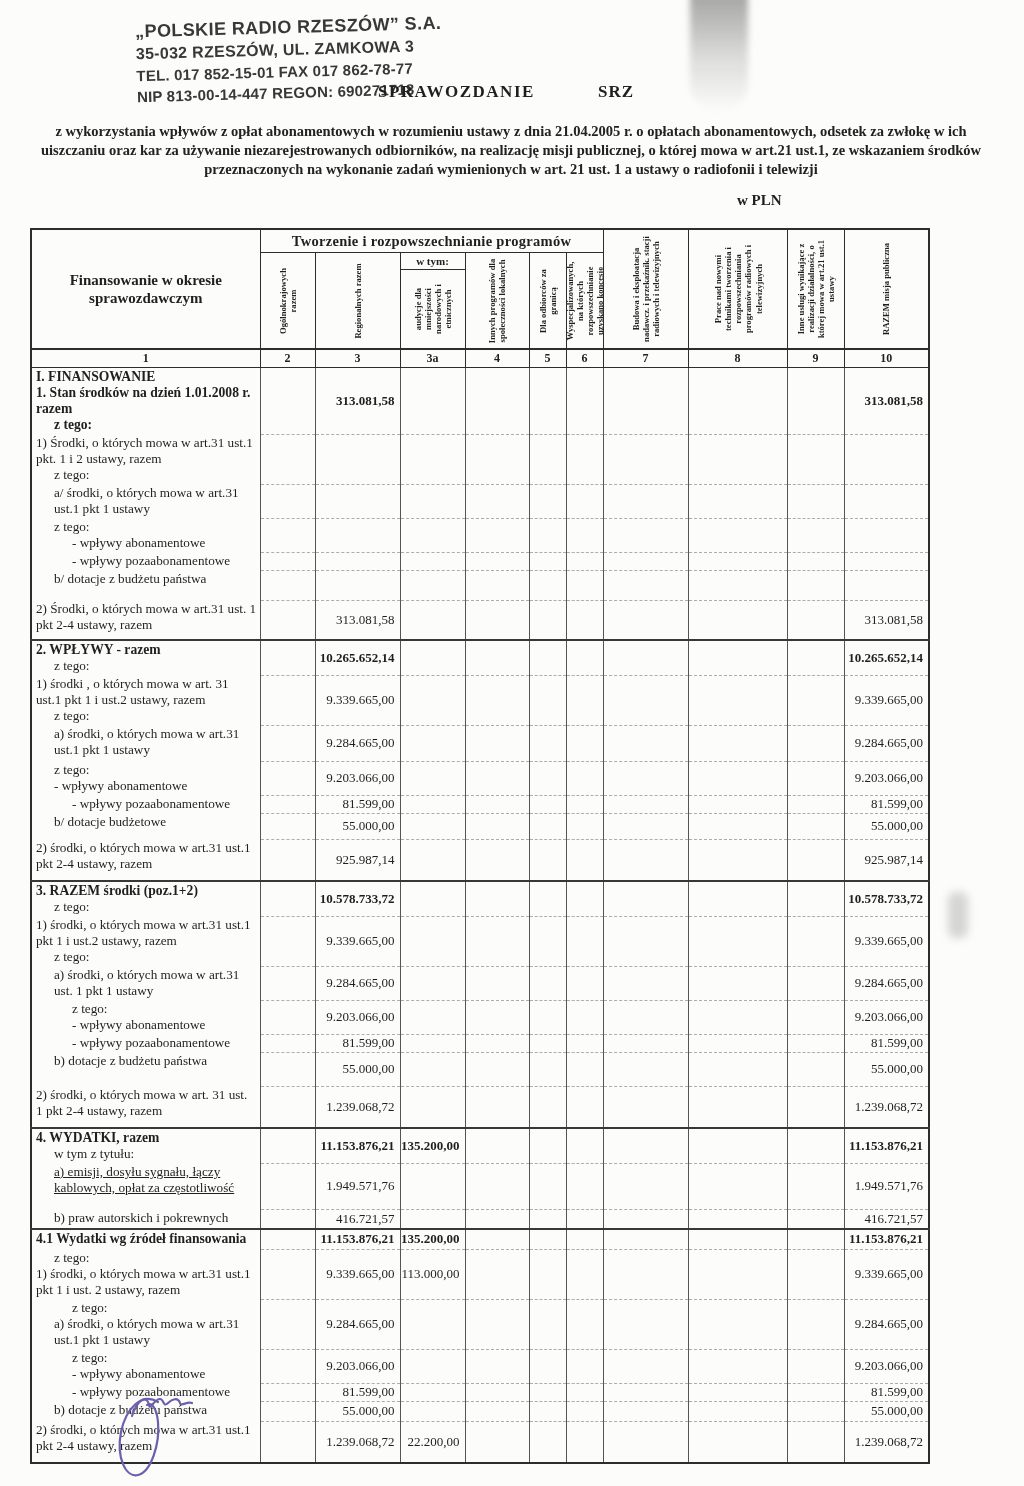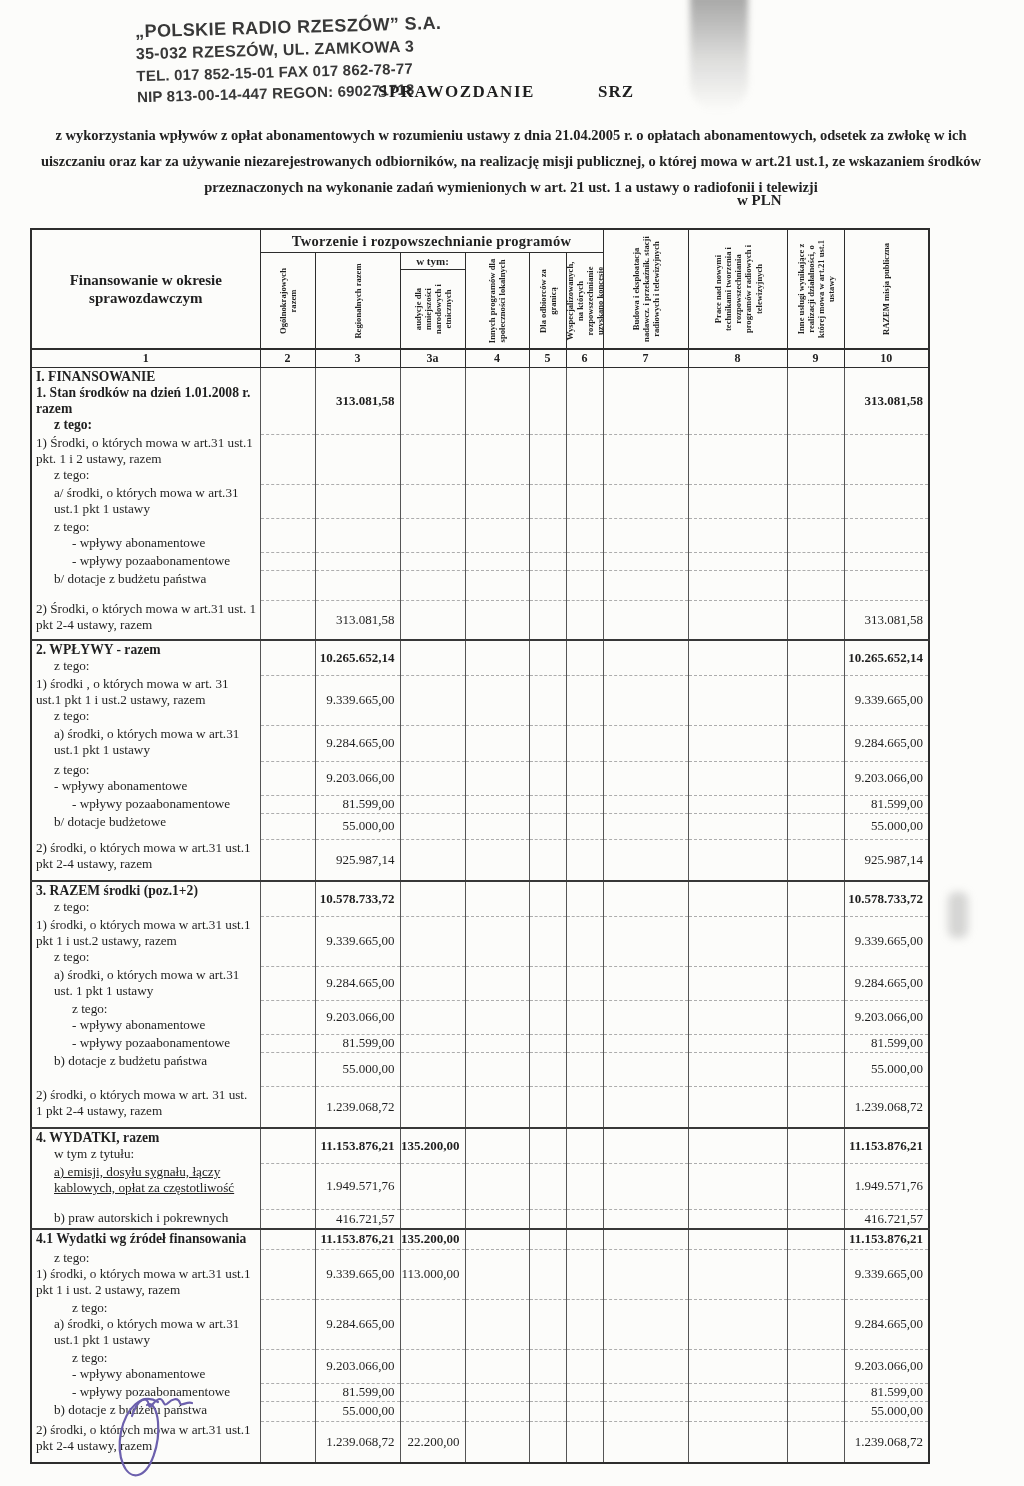--- a/index.html
+++ b/index.html
@@ -26,21 +26,21 @@
   }
   .lh1{font-size:18px;font-weight:700;letter-spacing:.4px;}
   .lh2{font-size:16px;font-weight:600;margin-top:3px;letter-spacing:.3px;}
   .lh3{font-size:15px;font-weight:600;margin-top:4px;letter-spacing:.2px;}
   .lh4{font-size:15px;font-weight:600;margin-top:4px;letter-spacing:.2px;}
   
   .doc-title{position:absolute;left:378px;top:82px;font-size:17px;font-weight:700;letter-spacing:1.5px;}
   .doc-code{position:absolute;left:598px;top:82px;font-size:17px;font-weight:700;letter-spacing:1px;}
   .intro{
     position:absolute;left:30px;top:122px;width:962px;
-    font-size:14.5px;font-weight:700;text-align:center;line-height:26px;color:#222;
+    font-size:14.5px;font-weight:700;text-align:center;line-height:19px;color:#222;
   }
   .period{position:absolute;left:0;top:172px;width:1024px;text-align:center;font-size:17px;font-weight:700;}
   .currency{position:absolute;left:737px;top:192px;font-size:15px;font-weight:700;}
   
   table.report{
     position:absolute;left:30px;top:228px;border-collapse:collapse;table-layout:fixed;
     width:898px;border:2px solid #2d2d2d;
   }
   table.report th, table.report td{margin:0;}
   thead th{border:1px solid #2d2d2d;font-weight:700;padding:0;vertical-align:middle;}

